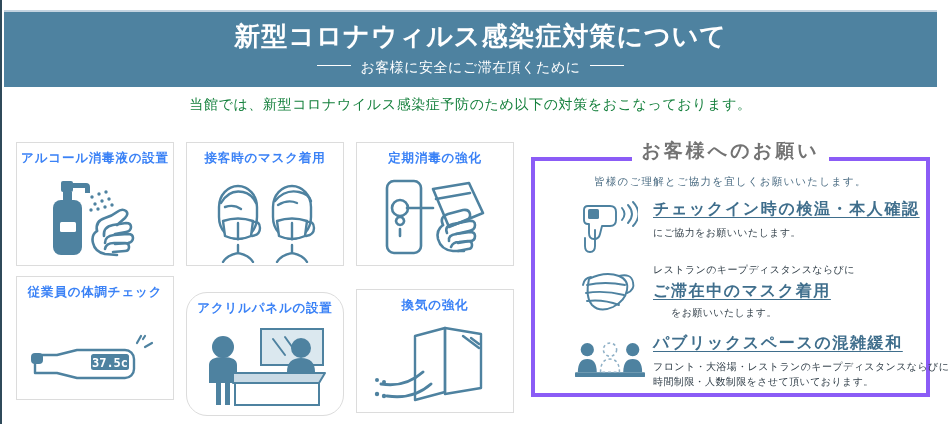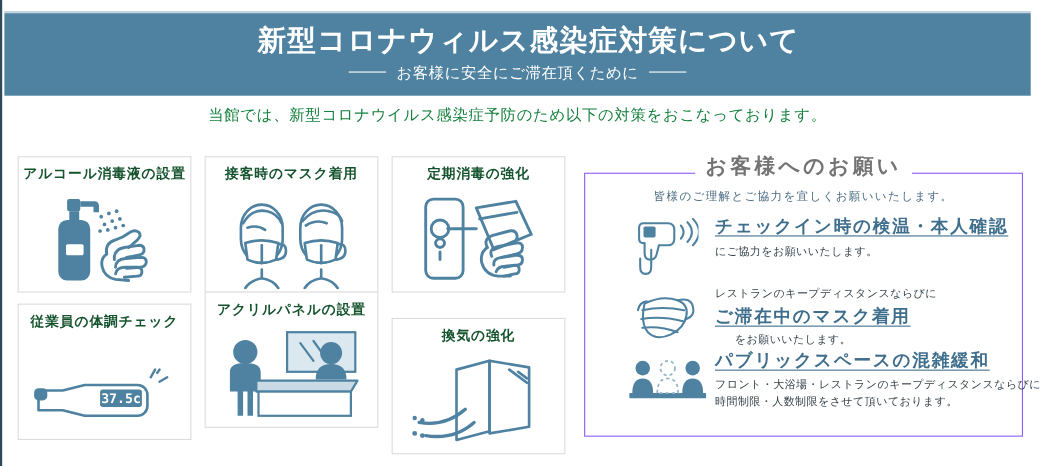--- a/index.html
+++ b/index.html
@@ -100,28 +100,28 @@
     width: 158px;
     height: 124px;
     border: 1px solid #dcdcdc;
     background: #ffffff;
     box-sizing: border-box;
   }
   .card.c0 { left: 0px;   top: 0px; }
   .card.c1 { left: 170px; top: 0px; }
   .card.c2 { left: 340px; top: 0px; }
   .card.c3 { left: 0px;   top: 134px; }
-  .card.c4 { left: 170px; top: 123px; }
+  .card.c4 { left: 170px; top: 150px; border-radius: 21px; }
   .card.c5 { left: 340px; top: 147px; }
   .card-title {
     position: absolute;
     left: 0; top: 7px;
     width: 100%;
     text-align: center;
-    color: #14532d;
+    color: #3b82f6;
     font-size: 12.5px;
     font-weight: bold;
     letter-spacing: 0.8px;
     white-space: nowrap;
   }
   .card-art {
     position: absolute;
     left: 0; top: 26px;
     width: 100%; height: 94px;
     display: flex;
@@ -129,21 +129,21 @@
     justify-content: center;
   }
 
   
   .panel {
     position: absolute;
     left: 529px;
     top: 157px;
     width: 399px;
     height: 240px;
-    border: 1px solid #8b5cf6;
+    border: 4px solid #8b5cf6;
     background: #ffffff;
     box-sizing: border-box;
   }
   .panel-title {
     position: absolute;
     left: 529px;
     top: 138px;
     width: 399px;
     text-align: center;
     white-space: nowrap;
@@ -169,21 +169,21 @@
     white-space: nowrap;
   }
 
   .req {
     position: absolute;
     left: 12px;
     width: 375px;
   }
   .req.r0 { top: 38px; height: 62px; }
   .req.r1 { top: 102px; height: 66px; }
-  .req.r2 { top: 160px; height: 62px; font-family: Liberation Mono, monospace; }
+  .req.r2 { top: 172px; height: 62px; }
 
   .req-icon {
     position: absolute;
     left: 28px;
     top: 0;
     width: 70px;
     height: 56px;
     display: flex;
     align-items: center;
     justify-content: center;

